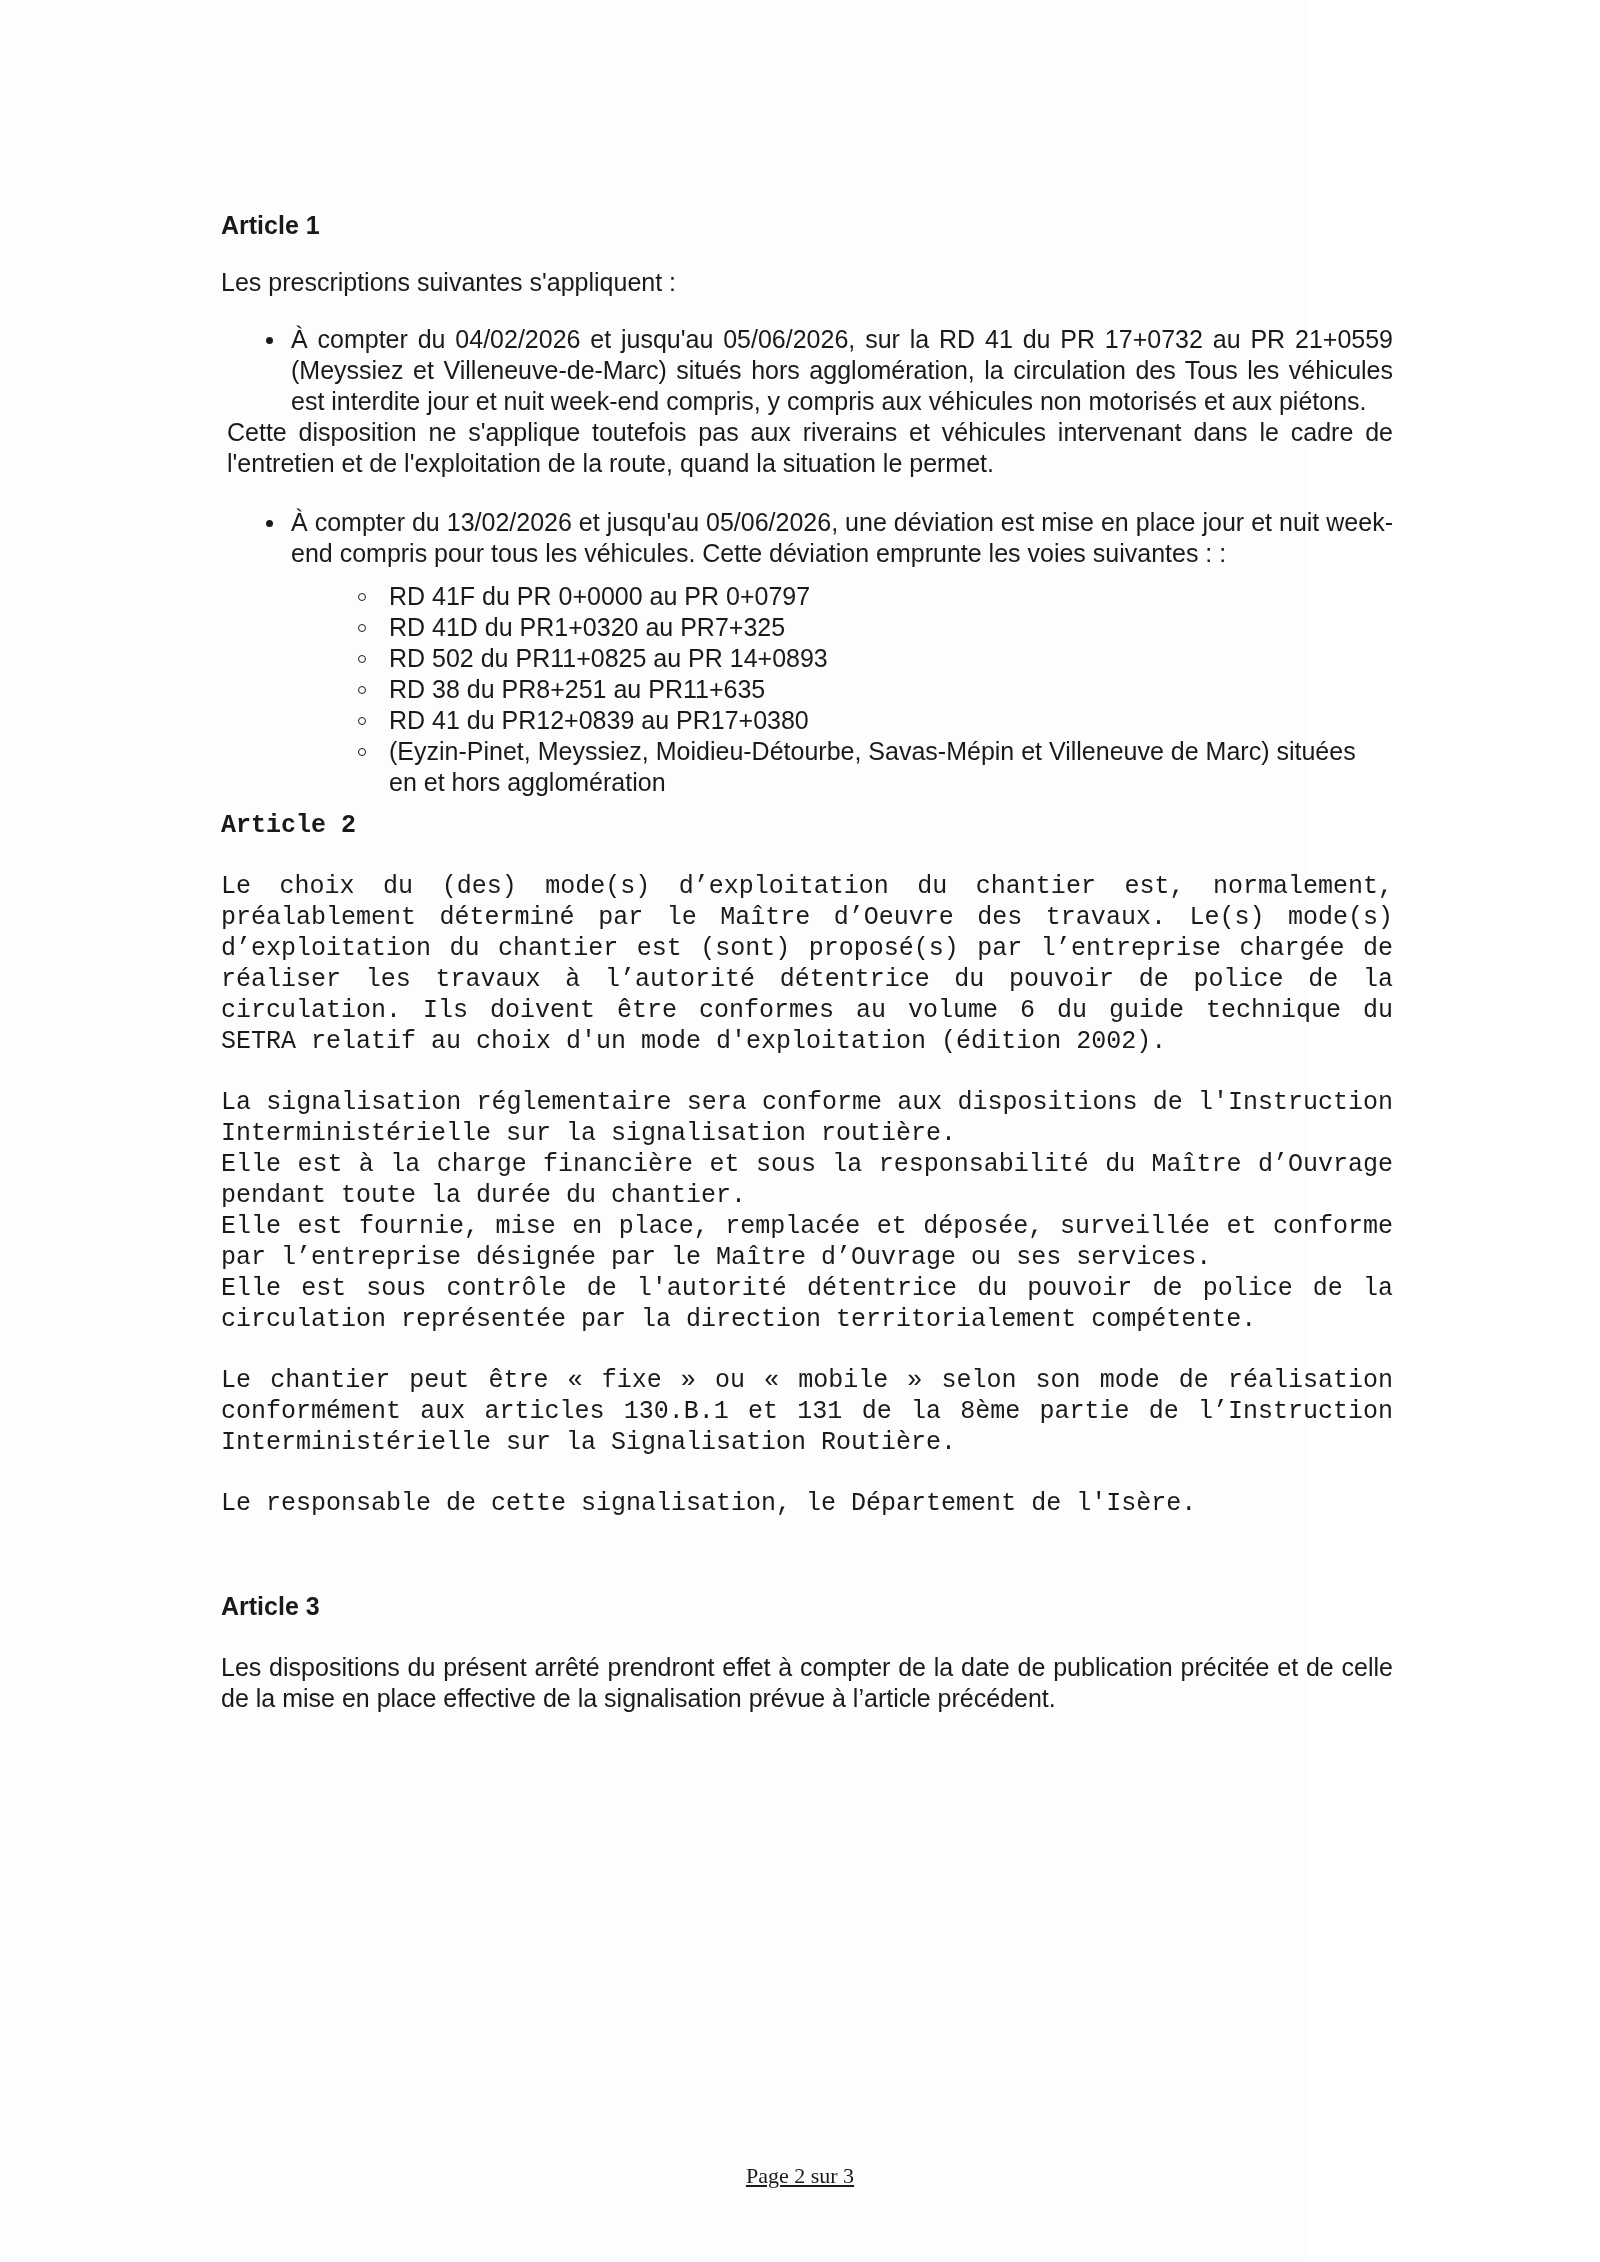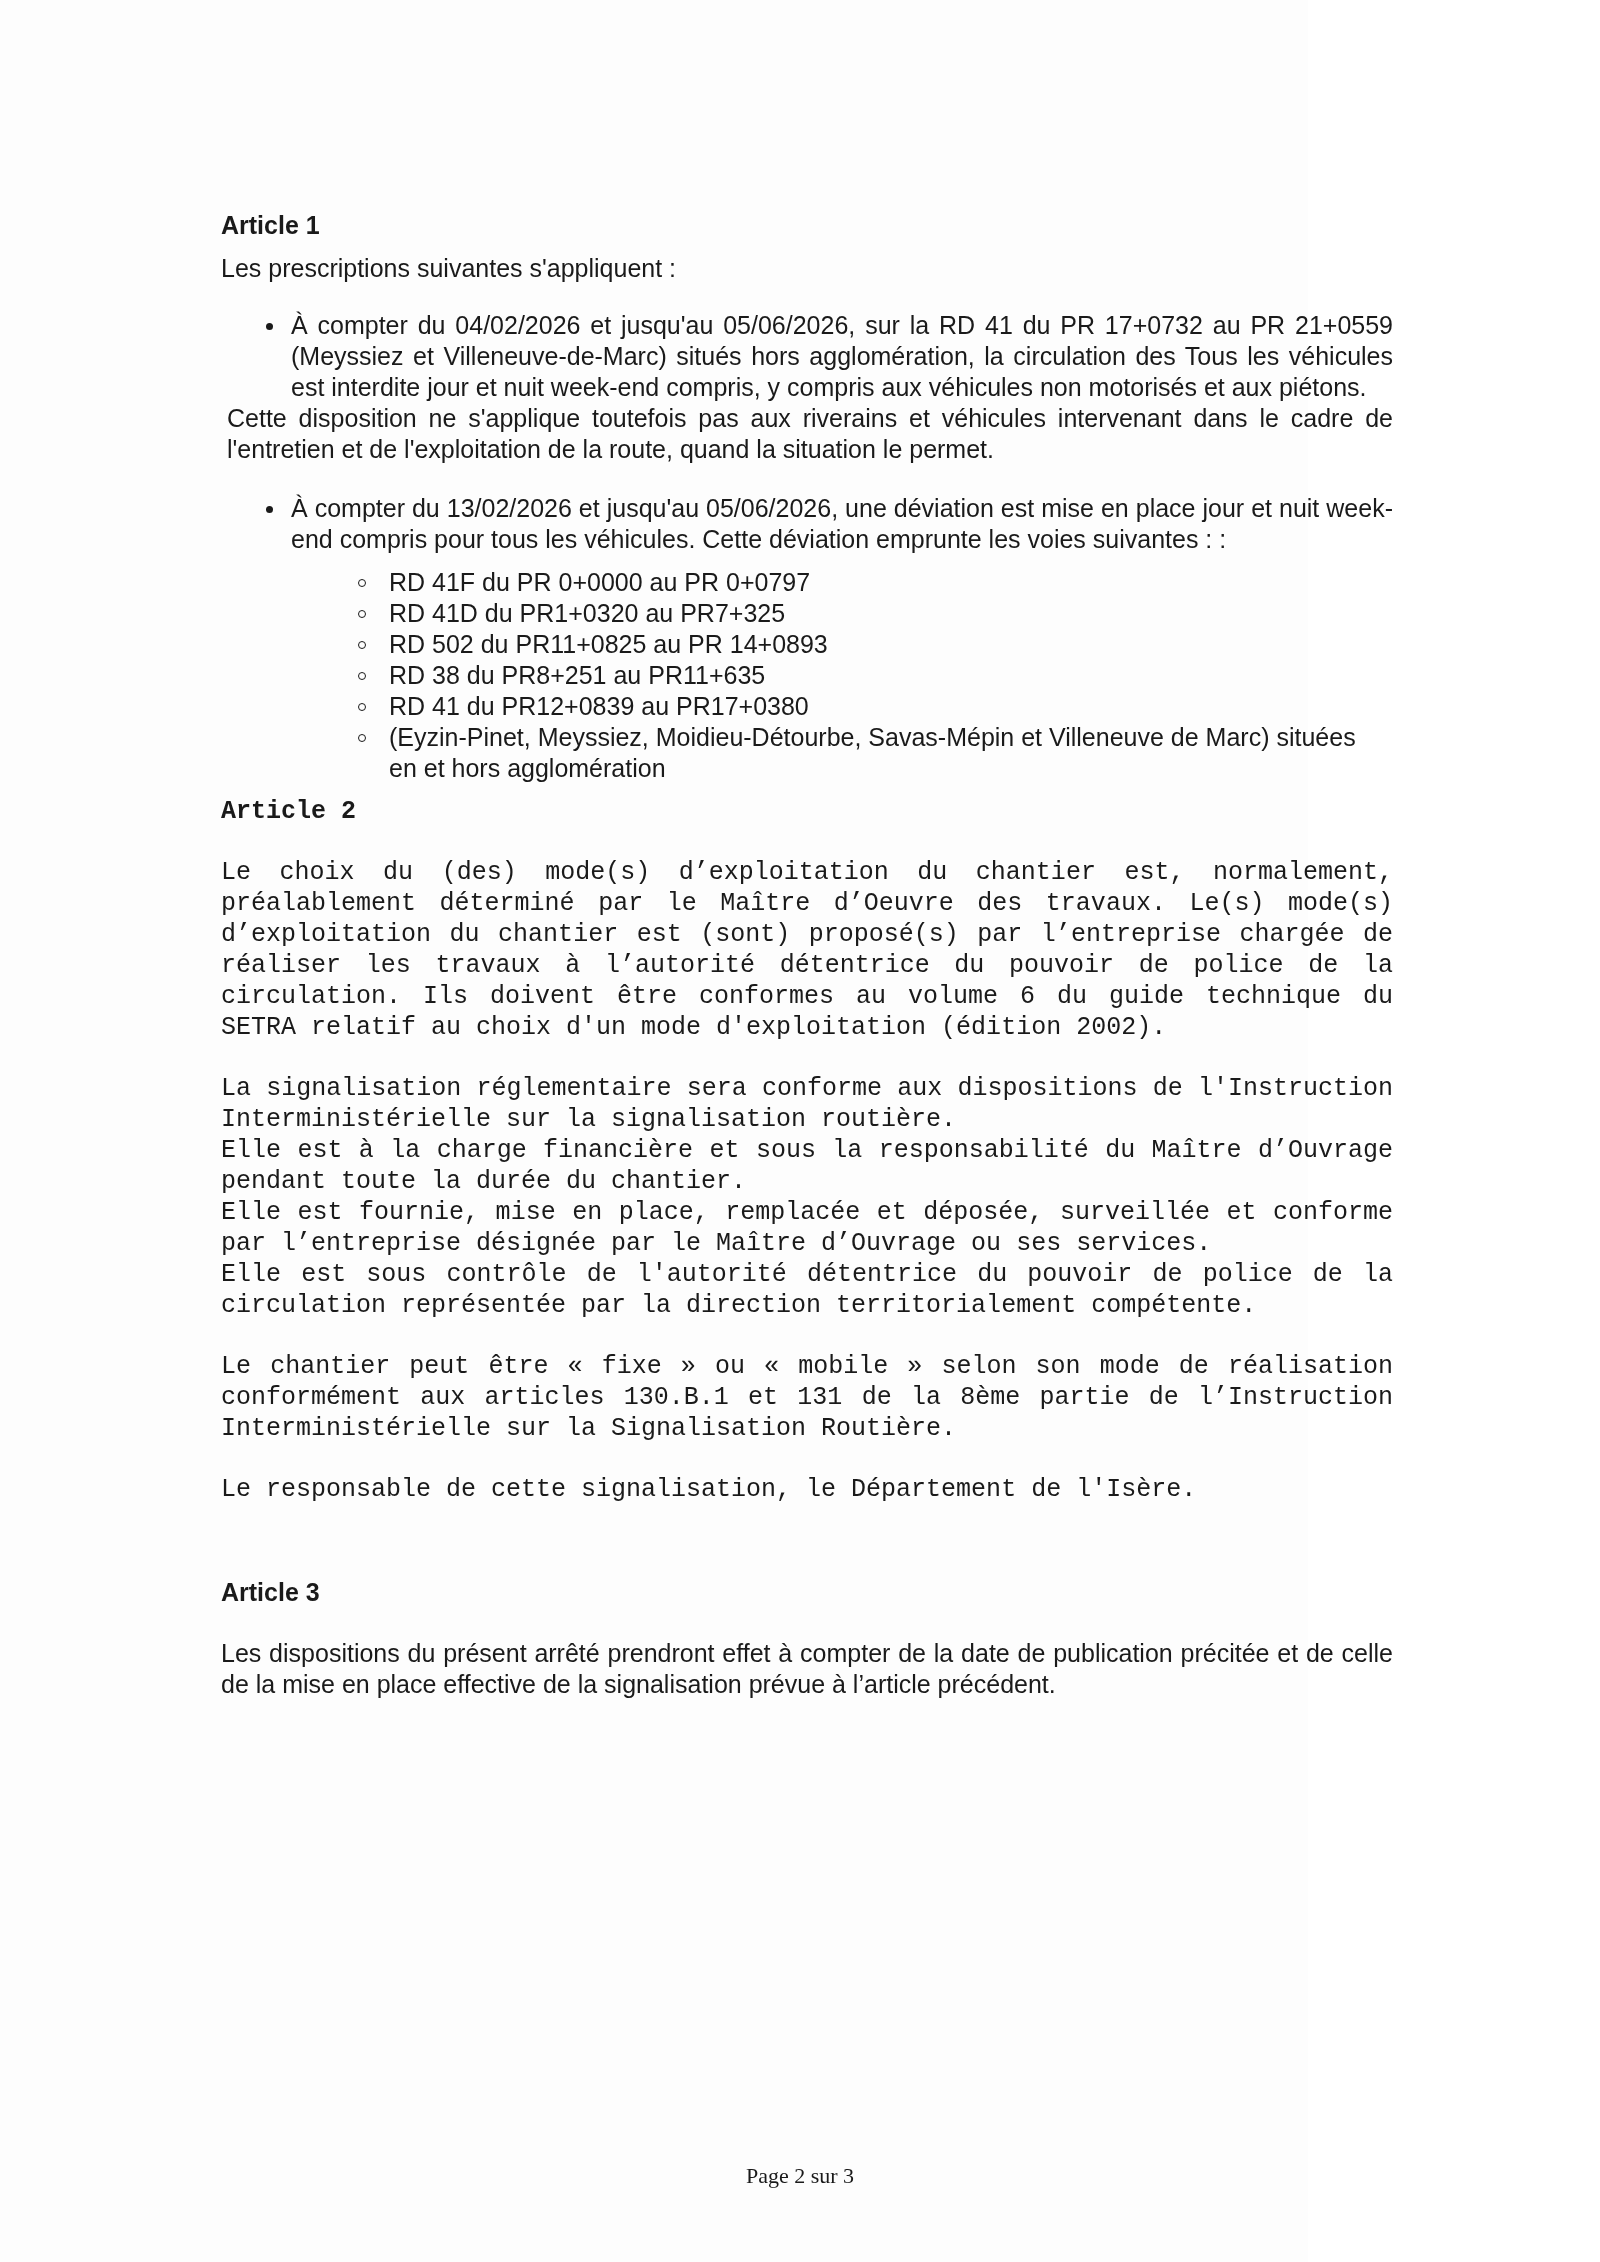--- a/index.html
+++ b/index.html
@@ -9,36 +9,36 @@
       background: #fdfdfd;
       font-family: "Liberation Sans", sans-serif;
       color: #1a1a1a;
       font-size: 25px;
       line-height: 31px;
     }
     .content { position: absolute; left: 221px; top: 210px; width: 1172px; }
     .heading { font-weight: bold; font-size: 25px; margin: 0; }
     p { margin: 0; }
     .justify { text-align: justify; text-align-last: left; }
-    .intro { margin-top: 12px; }
+    .intro { margin-top: 26px; }
     ul.bullets { list-style: none; margin: 26px 0 0 0; padding: 0 0 0 50px; }
     ul.bullets > li { position: relative; padding-left: 20px; text-align: justify; }
     ul.bullets > li .dot {
       position: absolute; left: -5px; top: 13px; width: 7px; height: 7px; border-radius: 50%; background: #1a1a1a;
     }
     ul.sub { list-style: none; margin: 12px; padding: 0 0 0 55px; }
     ul.sub > li { position: relative; padding-left: 31px; text-align: left; }
     ul.sub > li .circ {
       position: absolute; left: 0; top: 12px; width: 6px; height: 6px; border-radius: 50%; border: 1.6px solid #1a1a1a;
     }
     .note { margin-left: 6px; text-align: justify; text-align-last: left; }
     .gap-m { margin-top: 30px; }
     .footer {
       position: absolute; left: 0; width: 1600px; top: 2160px; text-align: center;
-      font-family: "Liberation Serif", serif; font-size: 22px; color: #1a1a1a;
+      font-family: "Liberation Serif", serif; font-size: 22px; color: #1a1a1a; text-decoration: underline;
     }
   </style>
 </head>
 <body>
 
 <div class="page">
   <div class="content">
 
     <section>
       <h2 class="heading">Article 1</h2>

